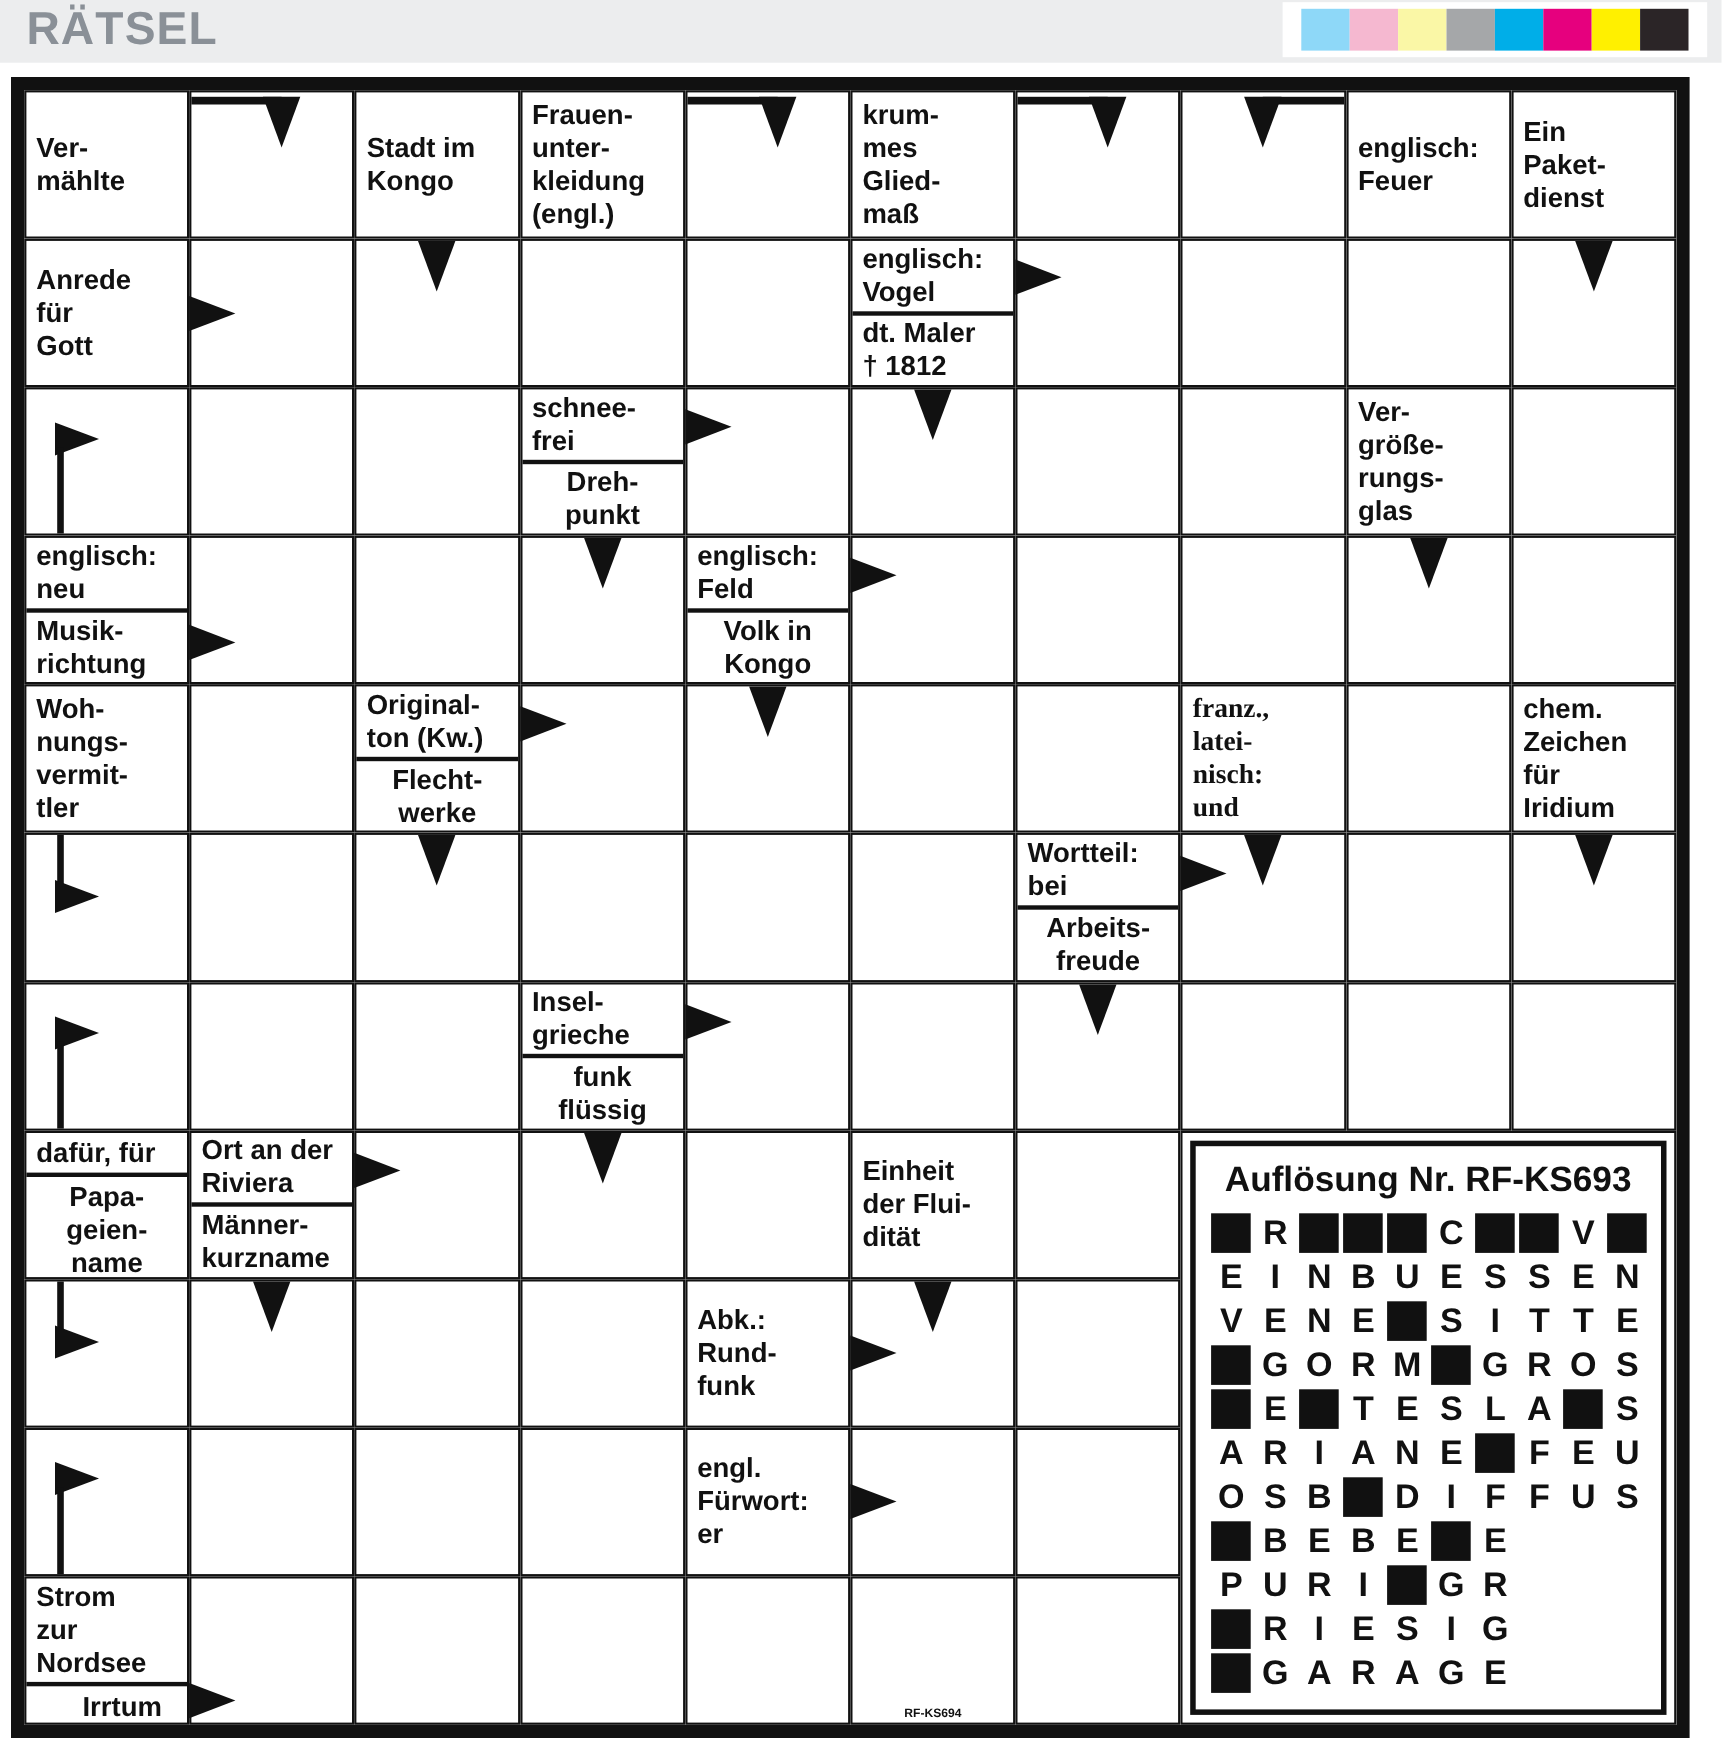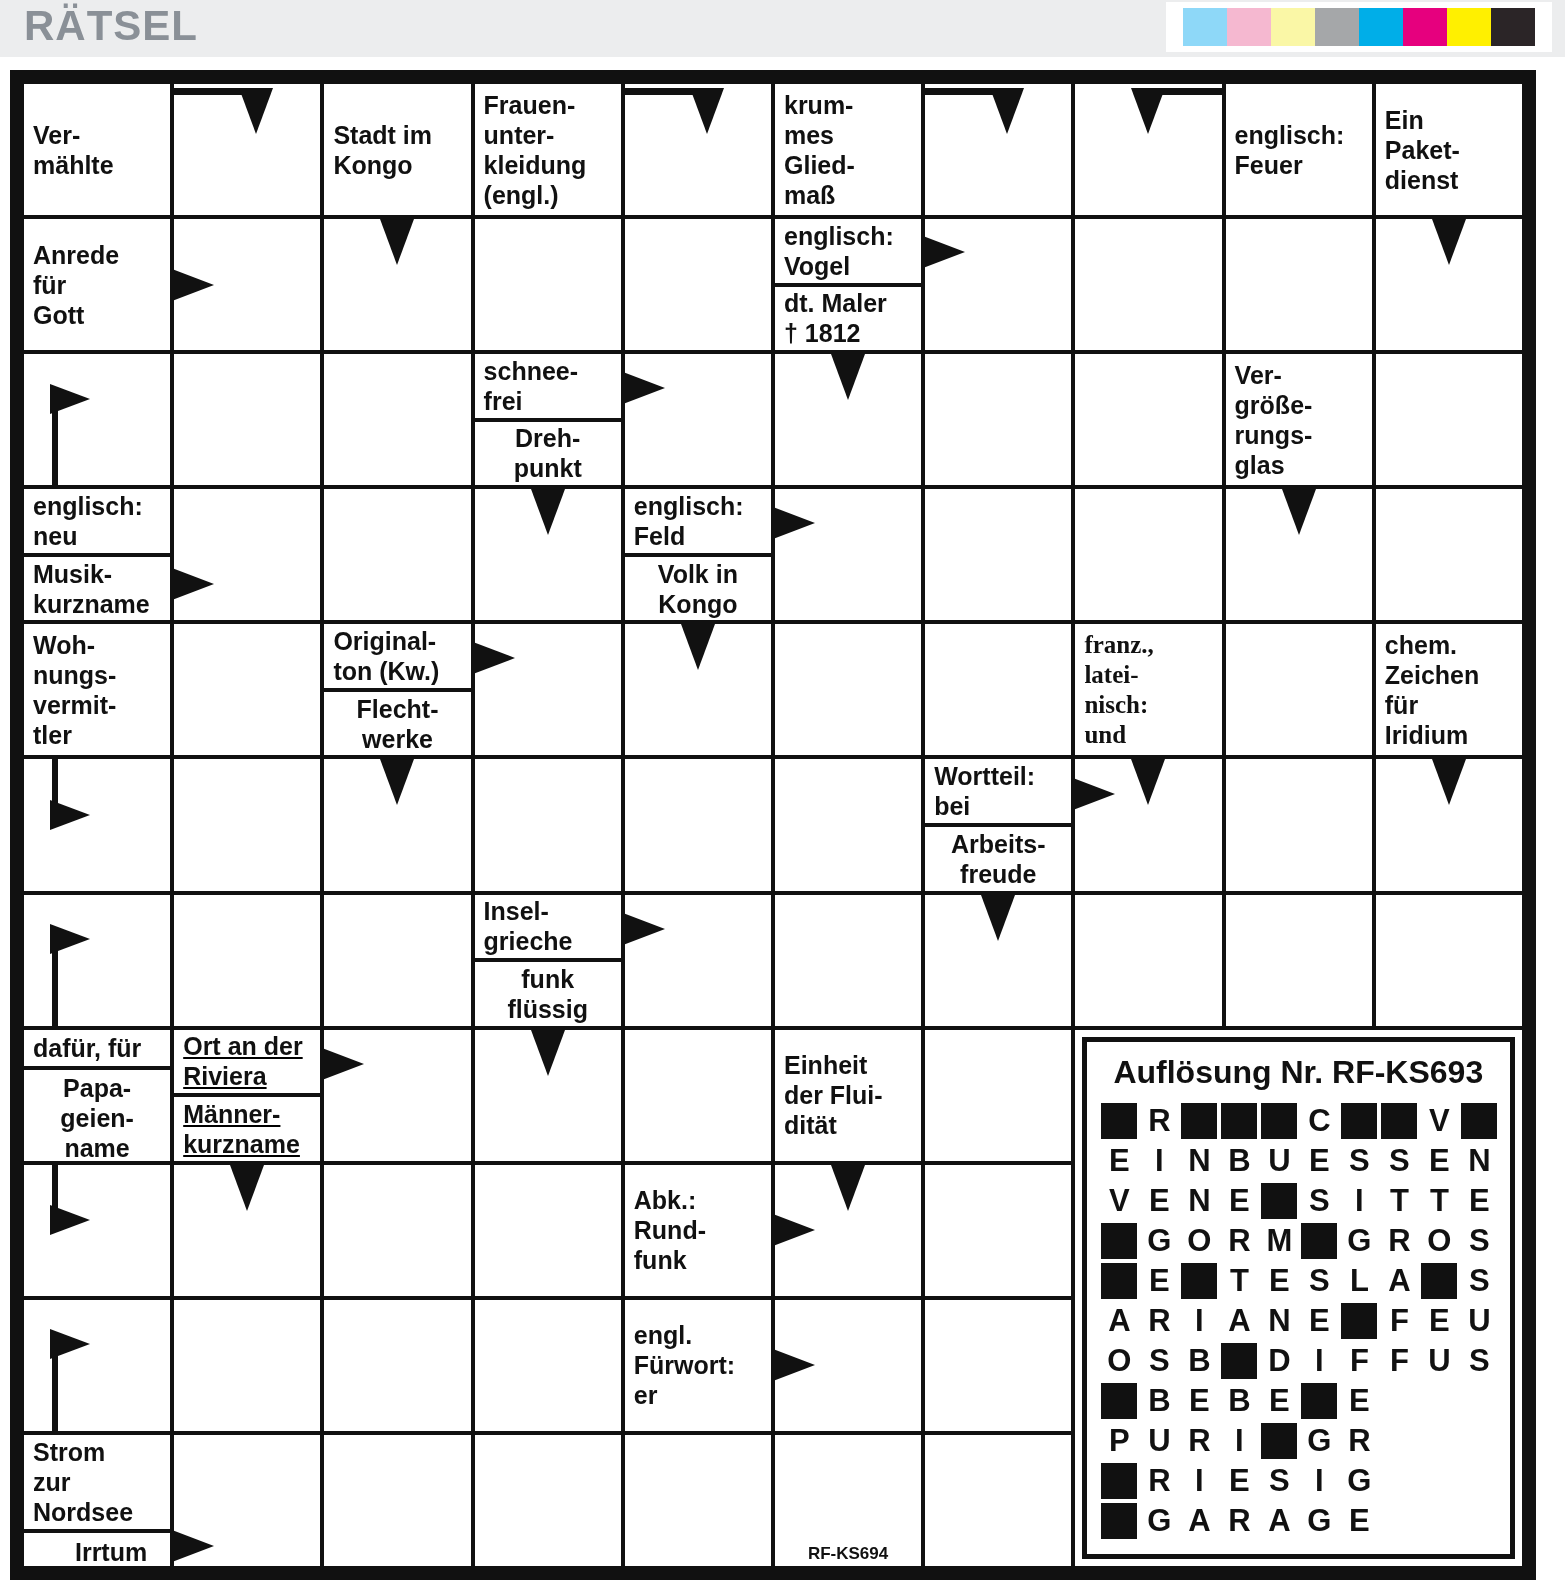--- a/index.html
+++ b/index.html
@@ -35,21 +35,21 @@
 
   
   .solution-area{grid-area:8 / 8 / 12 / 11;}
   .solution-box{position:absolute;inset:7px;border:5px solid #111;background:#fff;padding:8px 0 0 12px;box-sizing:border-box;}
   .sol-title{font-size:32px;font-weight:bold;color:#111;margin:4px 0 10px 14px;}
   .sol-row{display:flex;height:40px;}
   .sol-cell{width:40px;height:40px;display:flex;align-items:center;justify-content:center;
             font-weight:bold;font-size:31px;color:#111;}
   .blk{width:36px;height:36px;background:#111;}
 
-  .puzzle-code{position:absolute;left:0;right:0;bottom:2px;text-align:center;font-size:17px;font-weight:bold;color:#111;}
+  .puzzle-code{position:absolute;left:0;right:0;bottom:2px;text-align:center;font-size:11px;font-weight:bold;color:#111;}
 </style>
 </head>
 <body>
 
 <div class="band">
   <div class="raetsel">RÄTSEL</div>
   <div class="colorbar">
       <div class="swatch" style="background: rgb(142, 216, 248);"></div>
       <div class="swatch" style="background: rgb(245, 184, 208);"></div>
       <div class="swatch" style="background: rgb(250, 247, 166);"></div>
@@ -352,21 +352,21 @@
       </div>
     </div>
     <div class="cell" style="grid-area: 3 / 10;"></div>
     <div class="cell clue" style="grid-area: 4 / 1;">
       <div class="part">
         <div class="txt">englisch:
 neu</div>
       </div>
       <div class="part divided">
         <div class="txt">Musik-
-kurzname</div>
+richtung</div>
       </div>
     </div>
     <div class="cell" style="grid-area: 4 / 2;">
       <div class="arr-right" style="top: 72%;"></div>
     </div>
     <div class="cell" style="grid-area: 4 / 3;"></div>
     <div class="cell" style="grid-area: 4 / 4;">
       <div class="arr-down"></div>
     </div>
     <div class="cell clue" style="grid-area: 4 / 5;">
@@ -490,21 +490,21 @@
     <div class="cell clue" style="grid-area: 8 / 1;">
       <div class="part" style="flex: 0 0 28%;">
         <div class="txt">dafür, für</div>
       </div>
       <div class="part divided center" style="flex: 0 0 72%;">
         <div class="txt">Papa-
 geien-
 name</div>
       </div>
     </div>
-    <div class="cell clue" style="grid-area: 8 / 2; text-decoration: underline;">
+    <div class="cell clue" style="grid-area: 8 / 2;">
       <div class="part">
         <div class="txt">Ort an der
 Riviera</div>
       </div>
       <div class="part divided">
         <div class="txt">Männer-
 kurzname</div>
       </div>
     </div>
     <div class="cell" style="grid-area: 8 / 3;">

